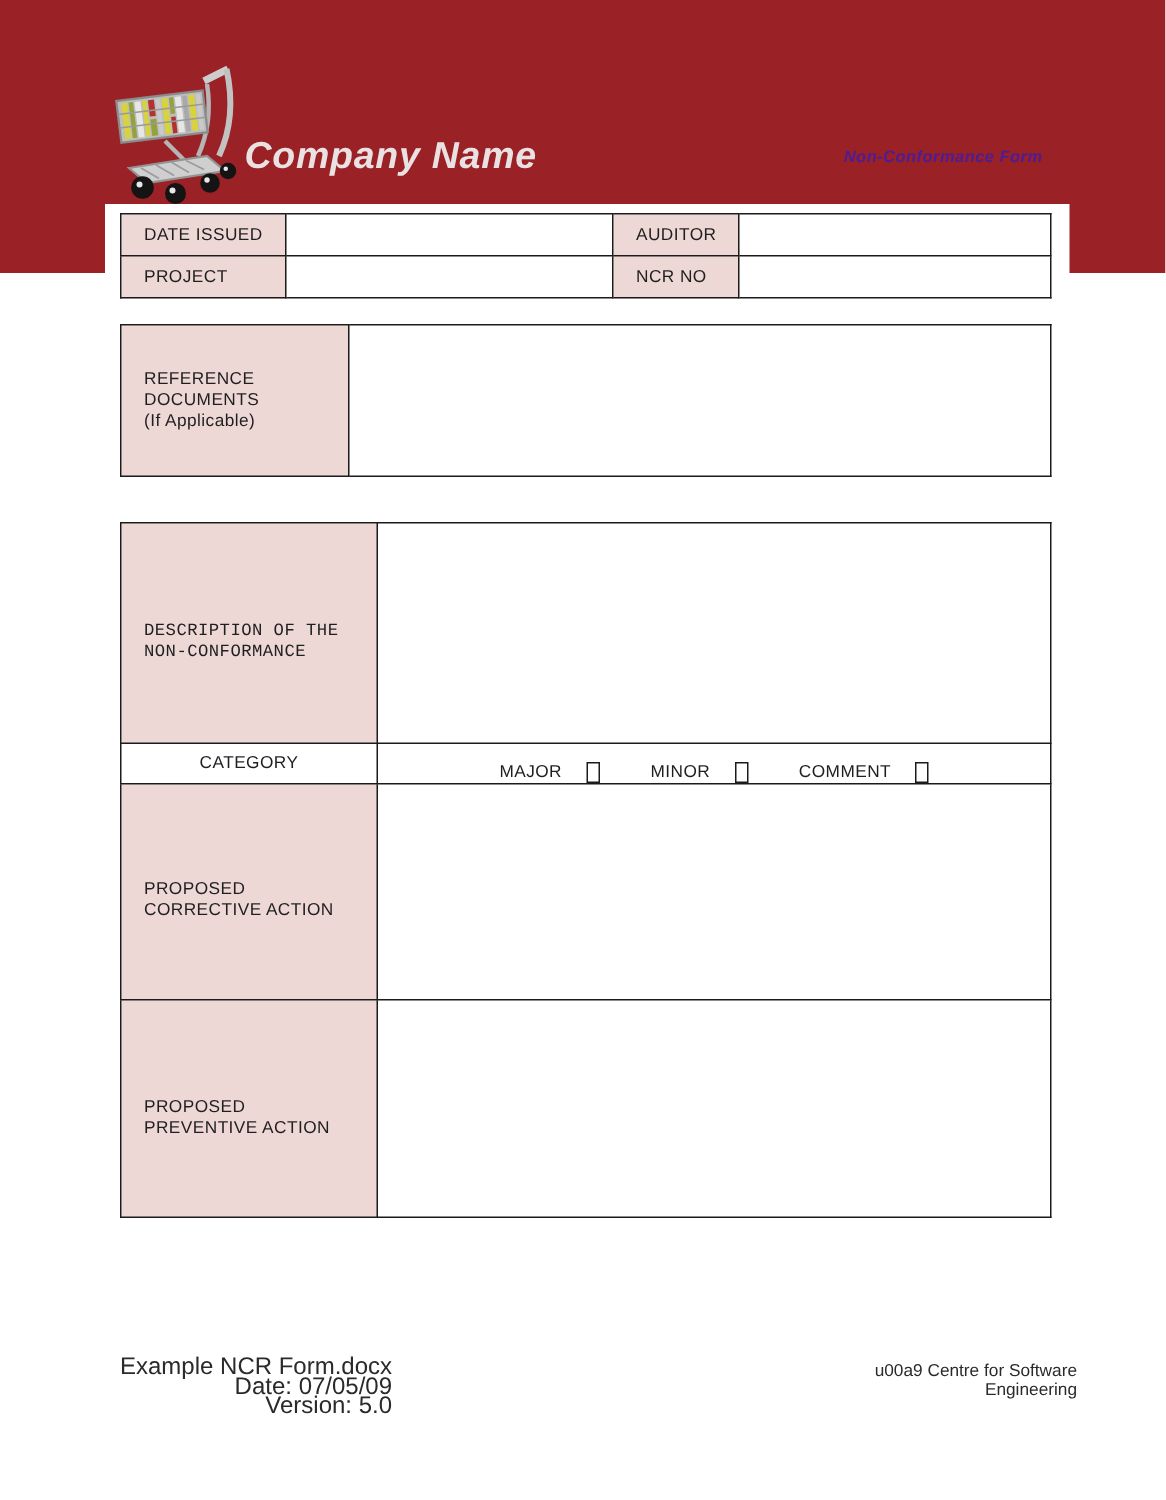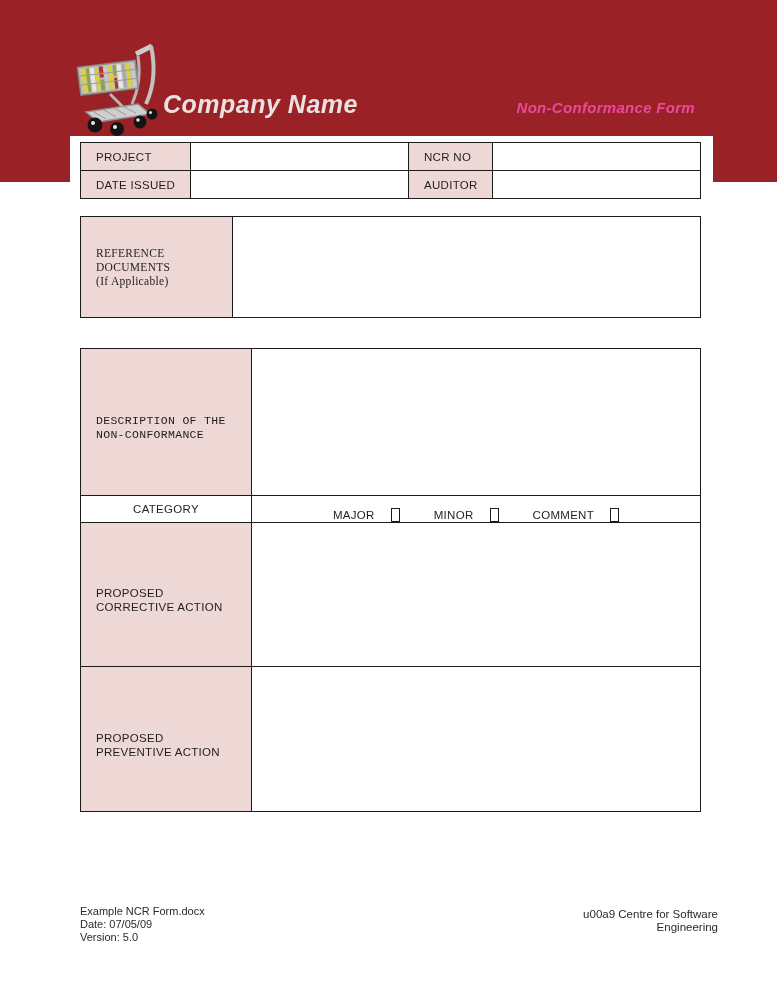--- a/index.html
+++ b/index.html
@@ -5,57 +5,57 @@
   * { margin: 0; padding: 0; box-sizing: border-box; }
   html, body { width: 777px; height: 1000px; background: #ffffff; overflow: hidden;
     font-family: "Liberation Sans", sans-serif; }
   .page { position: relative; width: 777px; height: 800px; background: #ffffff; }
 
   
   .red-band { position: absolute; left: 0; top: 0; width: 777px; height: 182px; background: #9a2125; }
   .cart-logo { position: absolute; left: 76px; top: 36px; width: 86px; height: 100px; }
   .company-name { position: absolute; left: 163px; top: 90px; font-size: 25px; font-weight: bold;
     font-style: italic; color: #eae2e2; letter-spacing: 0.5px; }
-  .form-title { position: absolute; right: 82px; top: 99px; font-size: 15px; font-weight: bold;
-    font-style: italic; color: #ec4899; letter-spacing: 0.3px; }
+  .form-title { position: absolute; right: 82px; top: 99px; font-size: 11px; font-weight: bold;
+    font-style: italic; color: #4c1d95; letter-spacing: 0.3px; }
 
   
   .content-box { position: absolute; left: 70px; top: 136px; width: 643px; height: 80px; background: #ffffff; }
 
   
   .tbl { position: absolute; left: 80px; width: 620px; border-collapse: collapse; table-layout: fixed; }
   .tbl td { border: 1.5px solid #1b1b1b; font-size: 11.5px; color: #1f1f1f; letter-spacing: 0.3px;
     vertical-align: middle; }
   .label-cell { background: #eed8d6; padding-left: 15px; white-space: pre-line; line-height: 14px; }
   .value-cell { background: #ffffff; }
   .top-align { vertical-align: top; padding-top: 11px; }
 
   .info-tbl { top: 142px; }
   .info-tbl tr { height: 28px; }
 
   .ref-tbl { top: 216px; }
-  .ref-tbl tr { height: 101px; font-family: Liberation Serif, serif; }
+  .ref-tbl tr { height: 101px; }
 
   .main-tbl { top: 348px; }
   .row-desc { height: 147px; font-family: Liberation Mono, monospace; }
   .row-cat { height: 24px; }
   .row-corr { height: 144px; }
   .row-prev { height: 145px; }
   .cat-label { background: #ffffff; text-align: center; padding-left: 0; }
   .cat-options { display: flex; justify-content: center; align-items: center; gap: 34px; }
   .cat-option { display: flex; align-items: center; gap: 16px; margin-top: 12px; }
   .checkbox { display: inline-block; width: 9px; height: 14px; border: 1.5px solid #1b1b1b;
     background: #ffffff; }
 
   .close-tbl { top: 824px; }
   .close-tbl tr { height: 20px; }
 
   
-  .footer-left { position: absolute; left: 80px; top: 905px; font-size: 11px; color: #2a2a2a;
-    line-height: 13px; }
+  .footer-left { position: absolute; left: 80px; top: 905px; font-size: 16px; color: #2a2a2a;
+    line-height: 13px; text-align: right; }
   .footer-right { position: absolute; right: 59px; top: 908px; width: 160px; font-size: 11.5px;
     color: #2a2a2a; line-height: 13px; text-align: right; }
 </style>
 </head>
 <body>
 
 <div class="page">
 
   <div class="red-band"></div>
 
@@ -110,29 +110,29 @@
 
   <table class="tbl info-tbl">
     <colgroup>
         <col style="width:110px">
         <col style="width:218px">
         <col style="width:84px">
         <col style="width:208px">
       </colgroup>
     <tbody>
         <tr>
+      <td class="label-cell">DATE ISSUED</td>
+      <td class="value-cell"></td>
+      <td class="label-cell">AUDITOR</td>
+      <td class="value-cell"></td>
+    </tr>
+    <tr>
       <td class="label-cell">PROJECT</td>
       <td class="value-cell"></td>
       <td class="label-cell">NCR NO</td>
-      <td class="value-cell"></td>
-    </tr>
-    <tr>
-      <td class="label-cell">DATE ISSUED</td>
-      <td class="value-cell"></td>
-      <td class="label-cell">AUDITOR</td>
       <td class="value-cell"></td>
     </tr>
   </tbody>
     </table>
 
   <table class="tbl ref-tbl">
     <colgroup>
         <col style="width:152px">
         <col style="width:468px">
       </colgroup>

